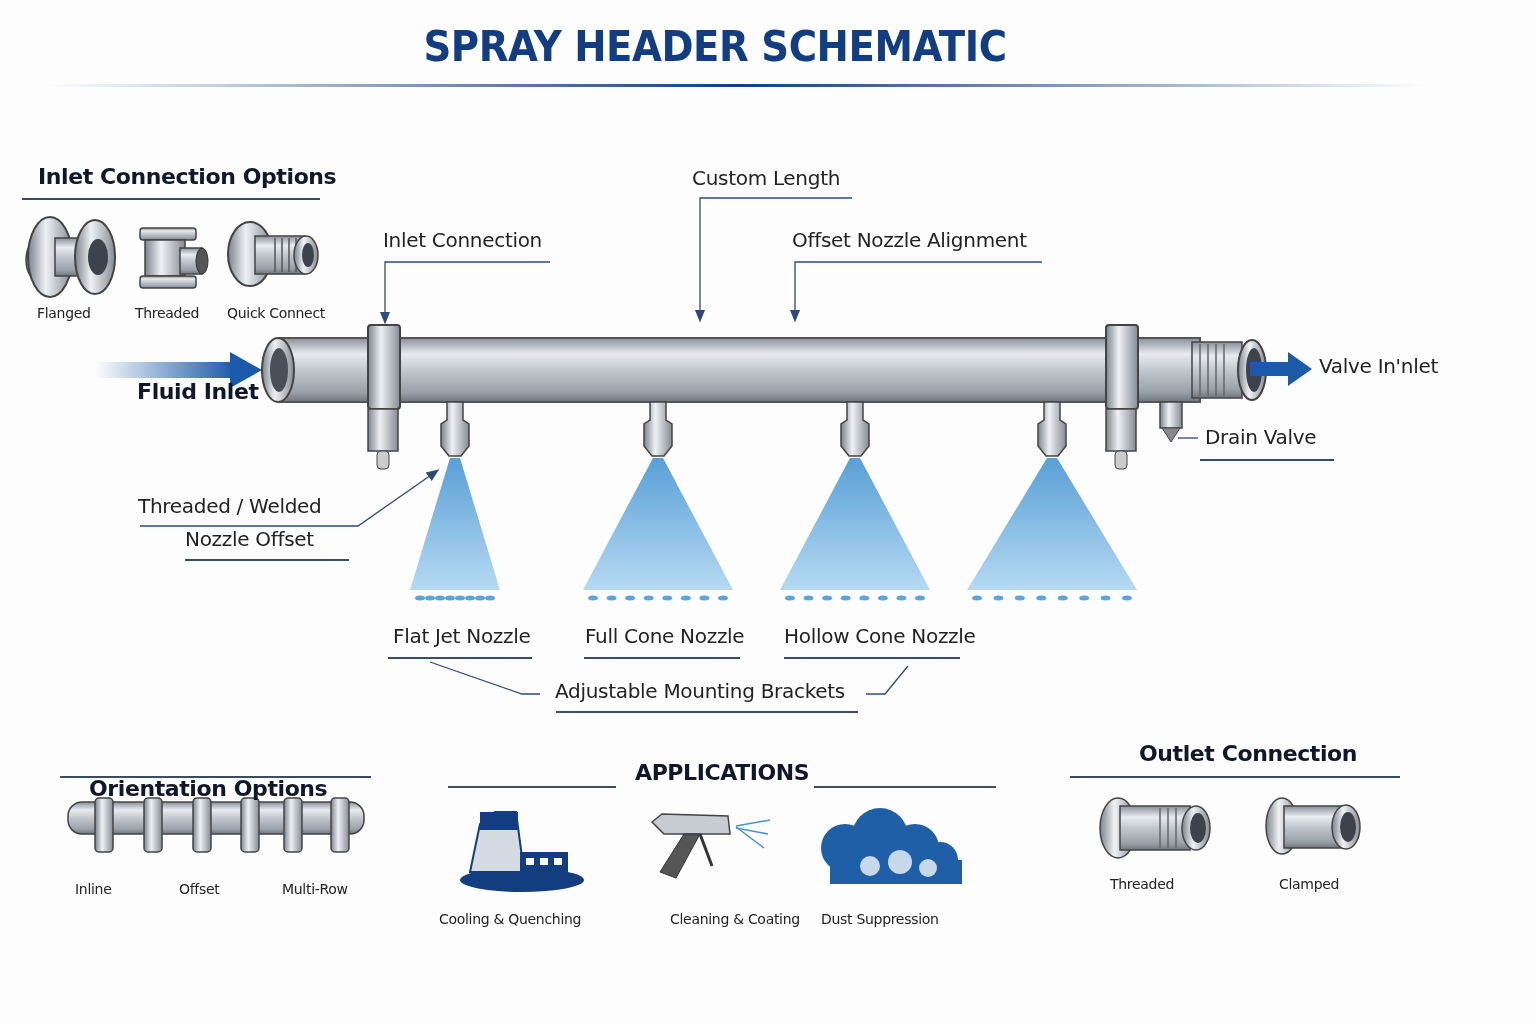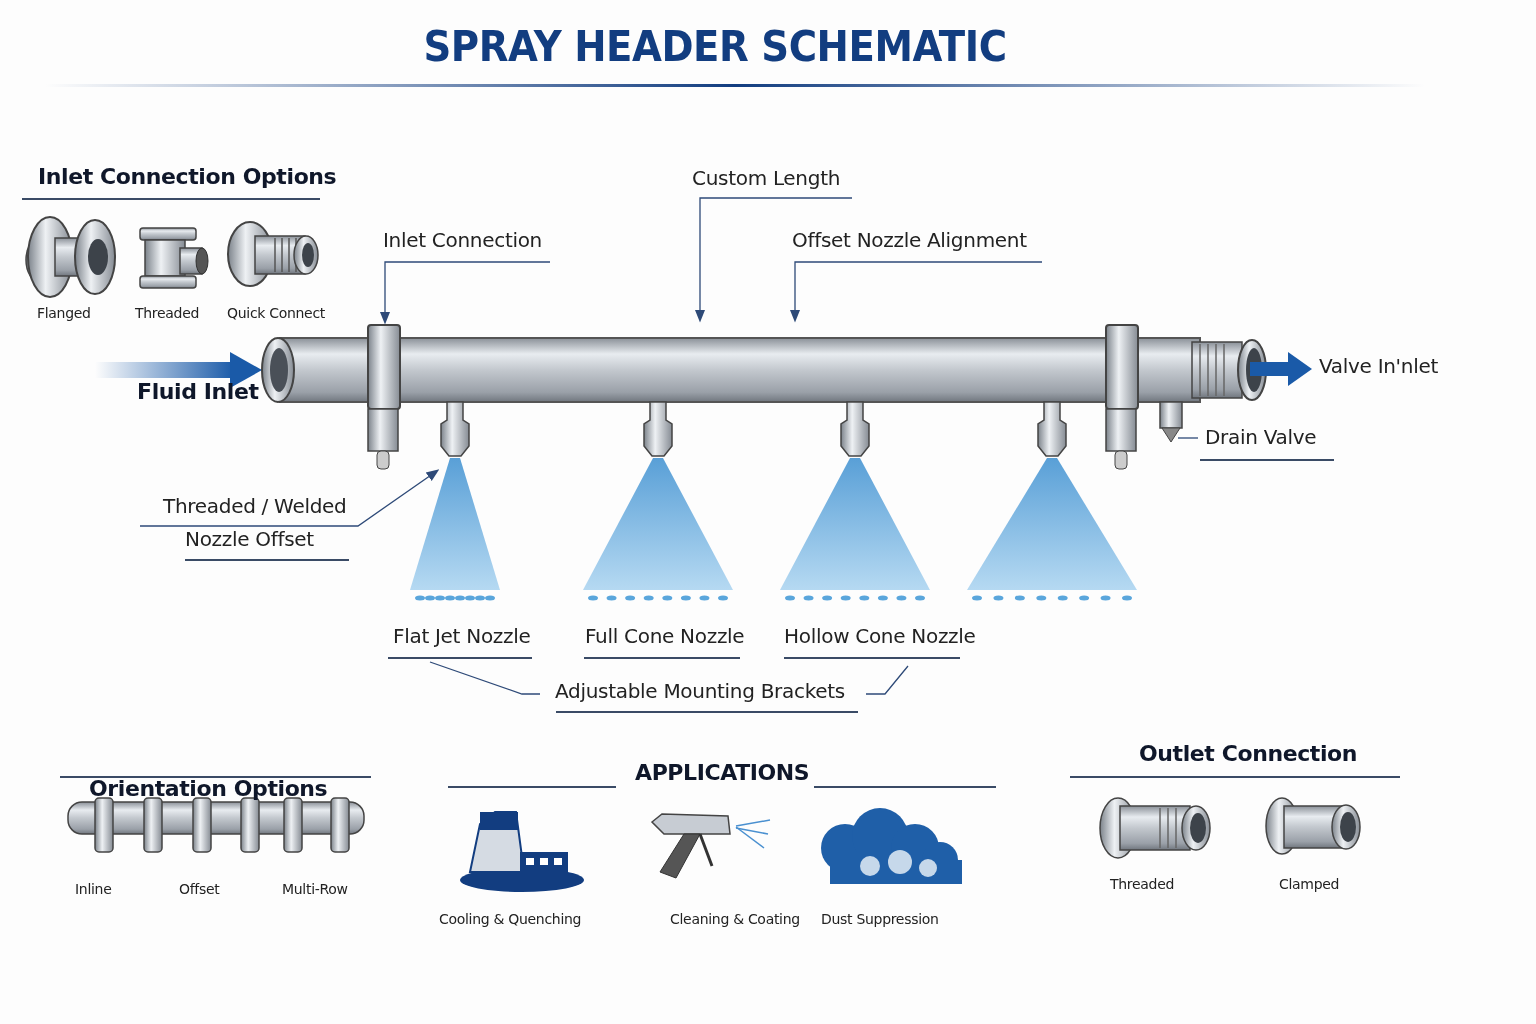--- a/index.html
+++ b/index.html
@@ -237,21 +237,21 @@
 <div class="abs small" style="left:135px;top:305px;">Threaded</div>
 <div class="abs small" style="left:227px;top:305px;">Quick Connect</div>
 
 <div class="abs lbl" style="left:383px;top:228px;">Inlet Connection</div>
 <div class="abs lbl" style="left:692px;top:166px;">Custom Length</div>
 <div class="abs lbl" style="left:792px;top:228px;">Offset Nozzle Alignment</div>
 <div class="abs sect" style="left:137px;top:364px;margin-top:15px;">Fluid Inlet</div>
 <div class="abs lbl" style="left:1319px;top:354px;">Valve In'nlet</div>
 <div class="abs lbl" style="left:1205px;top:425px;">Drain Valve</div>
 <div class="abs rule" style="left:1200px;top:459px;width:134px;"></div>
-<div class="abs lbl" style="left:138px;top:494px;margin-left:25px;">Threaded / Welded</div>
+<div class="abs lbl" style="left:138px;top:494px;">Threaded / Welded</div>
 <div class="abs lbl" style="left:185px;top:527px;">Nozzle Offset</div>
 <div class="abs rule" style="left:185px;top:559px;width:164px;"></div>
 
 <div class="abs lbl" style="left:393px;top:624px;text-align:right;">Flat Jet Nozzle</div>
 <div class="abs rule" style="left:388px;top:657px;width:144px;"></div>
 <div class="abs lbl" style="left:585px;top:624px;">Full Cone Nozzle</div>
 <div class="abs rule" style="left:584px;top:657px;width:156px;"></div>
 <div class="abs lbl" style="left:784px;top:624px;text-align:right;">Hollow Cone Nozzle</div>
 <div class="abs rule" style="left:784px;top:657px;width:176px;"></div>
 <div class="abs lbl" style="left:555px;top:679px;">Adjustable Mounting Brackets</div>

